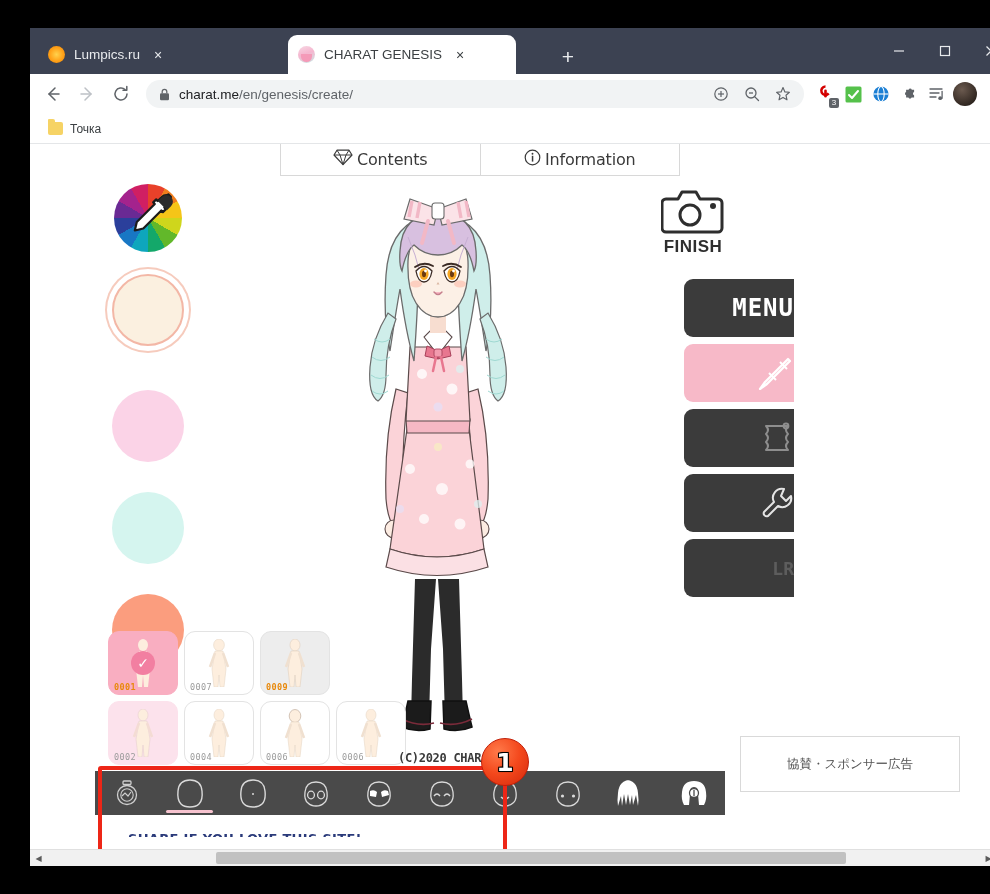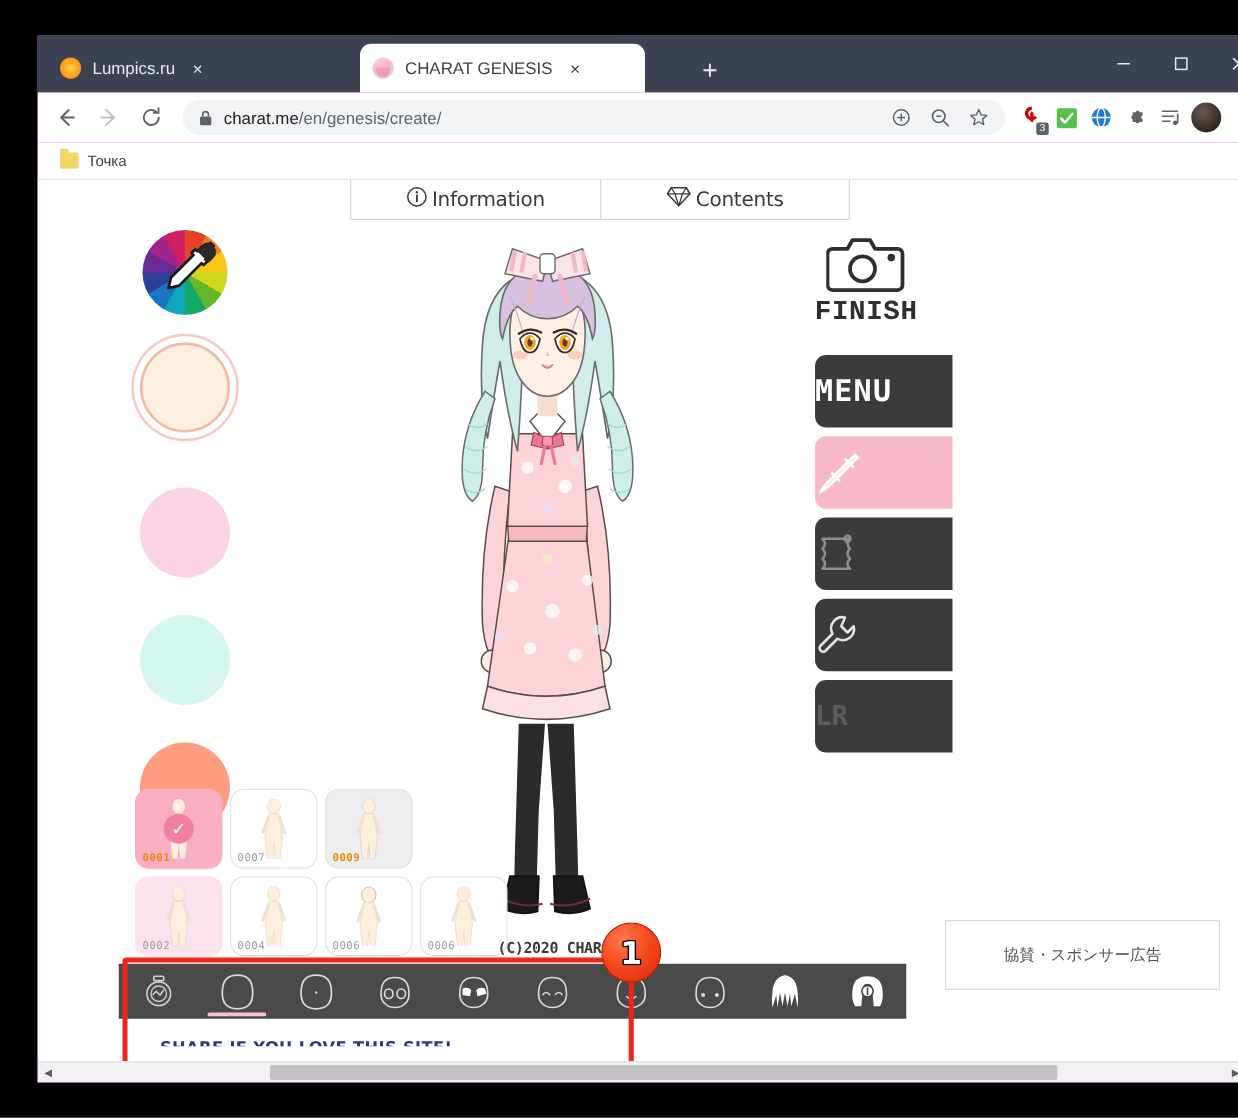--- a/index.html
+++ b/index.html
@@ -233,40 +233,41 @@
   
   #char { position: absolute; left: 282px; top: 35px; width: 250px; height: 565px; }
 
   
   #rightcol { position: absolute; left: 622px; top: 42px; width: 110px; }
   #finish {
     width: 78px; margin: 0 0 22px 2px;
     display: flex; flex-direction: column; align-items: center;
   }
   #finish .fnlabel {
-    font-family: Liberation Mono, monospace;
-    font-weight: 700; font-size: 22px; letter-spacing: 0.5px;
+    font-family: Liberation Sans, sans-serif;
+    font-weight: 700; font-size: 17px; letter-spacing: 0.5px;
     color: #2e2e2e; margin-top: 1px;
   }
   .rbtn {
     width: 110px; height: 58px;
     border-radius: 9px 0 0 9px;
     background: #3b3b3b;
-    display: flex; align-items: center; justify-content: flex-start;
+    display: flex; align-items: center; justify-content: flex-end;
     margin-bottom: 7px;
     color: #fff;
+    margin-left: 32px;
   }
   .rbtn.menu {
     font-family: "DejaVu Sans Mono", monospace;
     font-weight: 700; font-size: 24px; letter-spacing: 1px;
   }
   .rbtn.active { background: #f7b9c8; color: #fff; }
   .rbtn.lr {
     font-family: "DejaVu Sans Mono", monospace;
-    font-weight: 700; font-size: 22px; color: #5d5d5d;
+    font-weight: 700; font-size: 18px; color: #5d5d5d;
   }
 
   
   #grid {
     position: absolute; left: 78px; top: 487px;
     width: 380px;
   }
   .grow { display: flex; gap: 6px; margin-bottom: 6px; }
   .gcell {
     width: 70px; height: 64px;
@@ -329,21 +330,21 @@
   #sharetext {
     position: absolute; left: 98px; top: 687px;
     font-family: "DejaVu Sans", sans-serif;
     font-weight: 700; font-size: 13px; color: #2a3a7a;
     letter-spacing: 0.3px;
     clip-path: inset(0 0 60% 0);
   }
 
   
   #adbox {
-    position: absolute; left: 726px; top: 592px;
+    position: absolute; left: 710px; top: 592px;
     width: 220px; height: 56px;
     border: 1px solid #d9d9d9;
     background: #fff;
     display: flex; align-items: center; justify-content: center;
   }
   #adbox span {
     font-family: "DejaVu Sans", sans-serif;
     font-size: 12.5px; color: #555;
     white-space: nowrap;
   }
@@ -538,38 +539,38 @@
     <div class="bm">
       <span class="bm-folder"></span>
       <span class="bm-label">Точка</span>
     </div>
   </div>
 
   <div id="viewport">
     <div id="page">
 
       <div id="charat-tabs">
+        <div class="ctab">
+          <span>
+            <svg width="20" height="17" viewBox="0 0 20 17">
+                <path d="M4 1.2 H16 L19 6 L10 15.6 L1 6 Z" fill="none" stroke="#3a3a3a" stroke-width="1.2" stroke-linejoin="round"></path>
+                <path d="M1 6 H19 M4 1.2 L7 6 L10 15.6 M16 1.2 L13 6 L10 15.6" fill="none" stroke="#3a3a3a" stroke-width="1"></path>
+              </svg>
+          </span>
+          <span>Contents</span>
+        </div>
         <div class="ctab">
           <span>
             <svg width="17" height="17" viewBox="0 0 17 17">
                 <circle cx="8.5" cy="8.5" r="7.3" fill="none" stroke="#3a3a3a" stroke-width="1.2"></circle>
                 <circle cx="8.5" cy="4.8" r="0.95" fill="#3a3a3a"></circle>
                 <rect x="7.8" y="6.8" width="1.5" height="5.8" fill="#3a3a3a"></rect>
               </svg>
           </span>
           <span>Information</span>
-        </div>
-        <div class="ctab">
-          <span>
-            <svg width="20" height="17" viewBox="0 0 20 17">
-                <path d="M4 1.2 H16 L19 6 L10 15.6 L1 6 Z" fill="none" stroke="#3a3a3a" stroke-width="1.2" stroke-linejoin="round"></path>
-                <path d="M1 6 H19 M4 1.2 L7 6 L10 15.6 M16 1.2 L13 6 L10 15.6" fill="none" stroke="#3a3a3a" stroke-width="1"></path>
-              </svg>
-          </span>
-          <span>Contents</span>
         </div>
       </div>
 
       <div id="palette">
         <div id="picker-wheel">
           <svg class="dropper" viewBox="0 0 46 50">
             <path d="M41 5 a6.5 6.5 0 0 0-9.2 0 l-4 4 -1.6-1.6 -3 3 1.6 1.6 -18 18 -2 8.5 8.5-2 18-18 1.6 1.6 3-3 -1.6-1.6 4-4 a6.5 6.5 0 0 0 0-9.2 Z" fill="#fff" stroke="#1b1b1b" stroke-width="2.2" stroke-linejoin="round"></path>
             <path d="M41 5 a6.5 6.5 0 0 0-9.2 0 l-4 4 9.2 9.2 4-4 a6.5 6.5 0 0 0 0-9.2 Z" fill="#2b2b2b"></path>
           </svg>
         </div>

